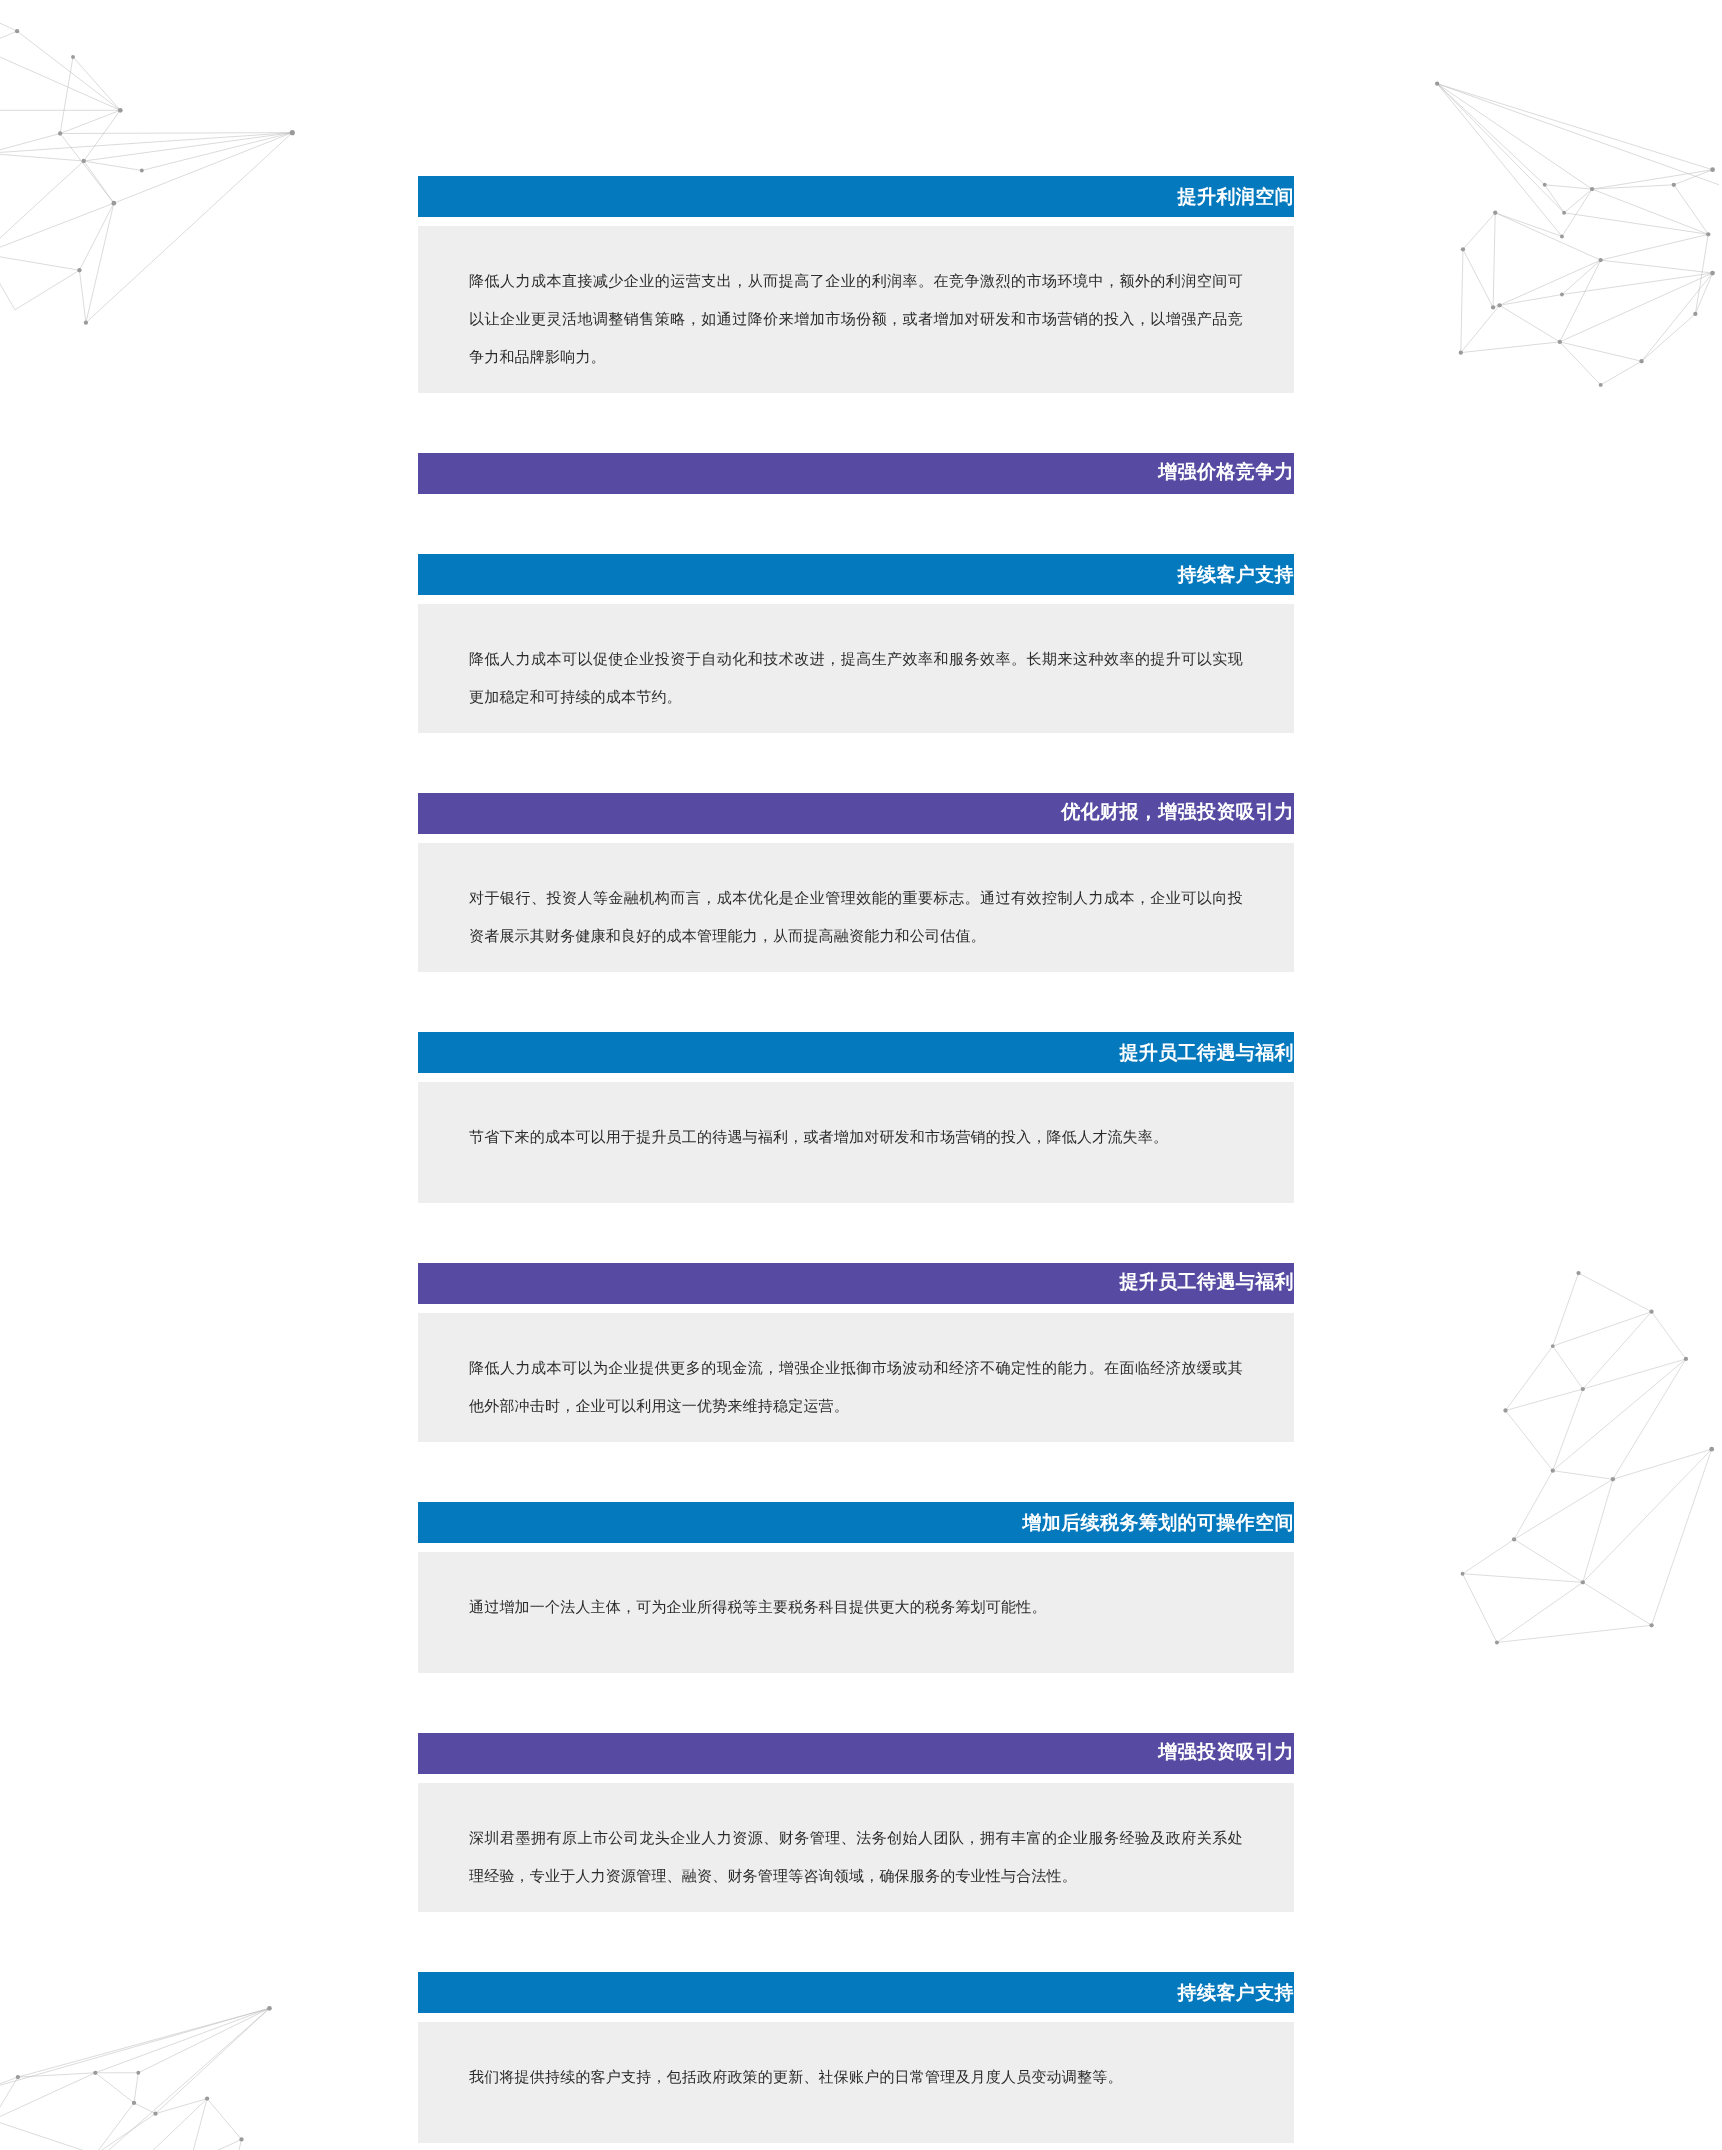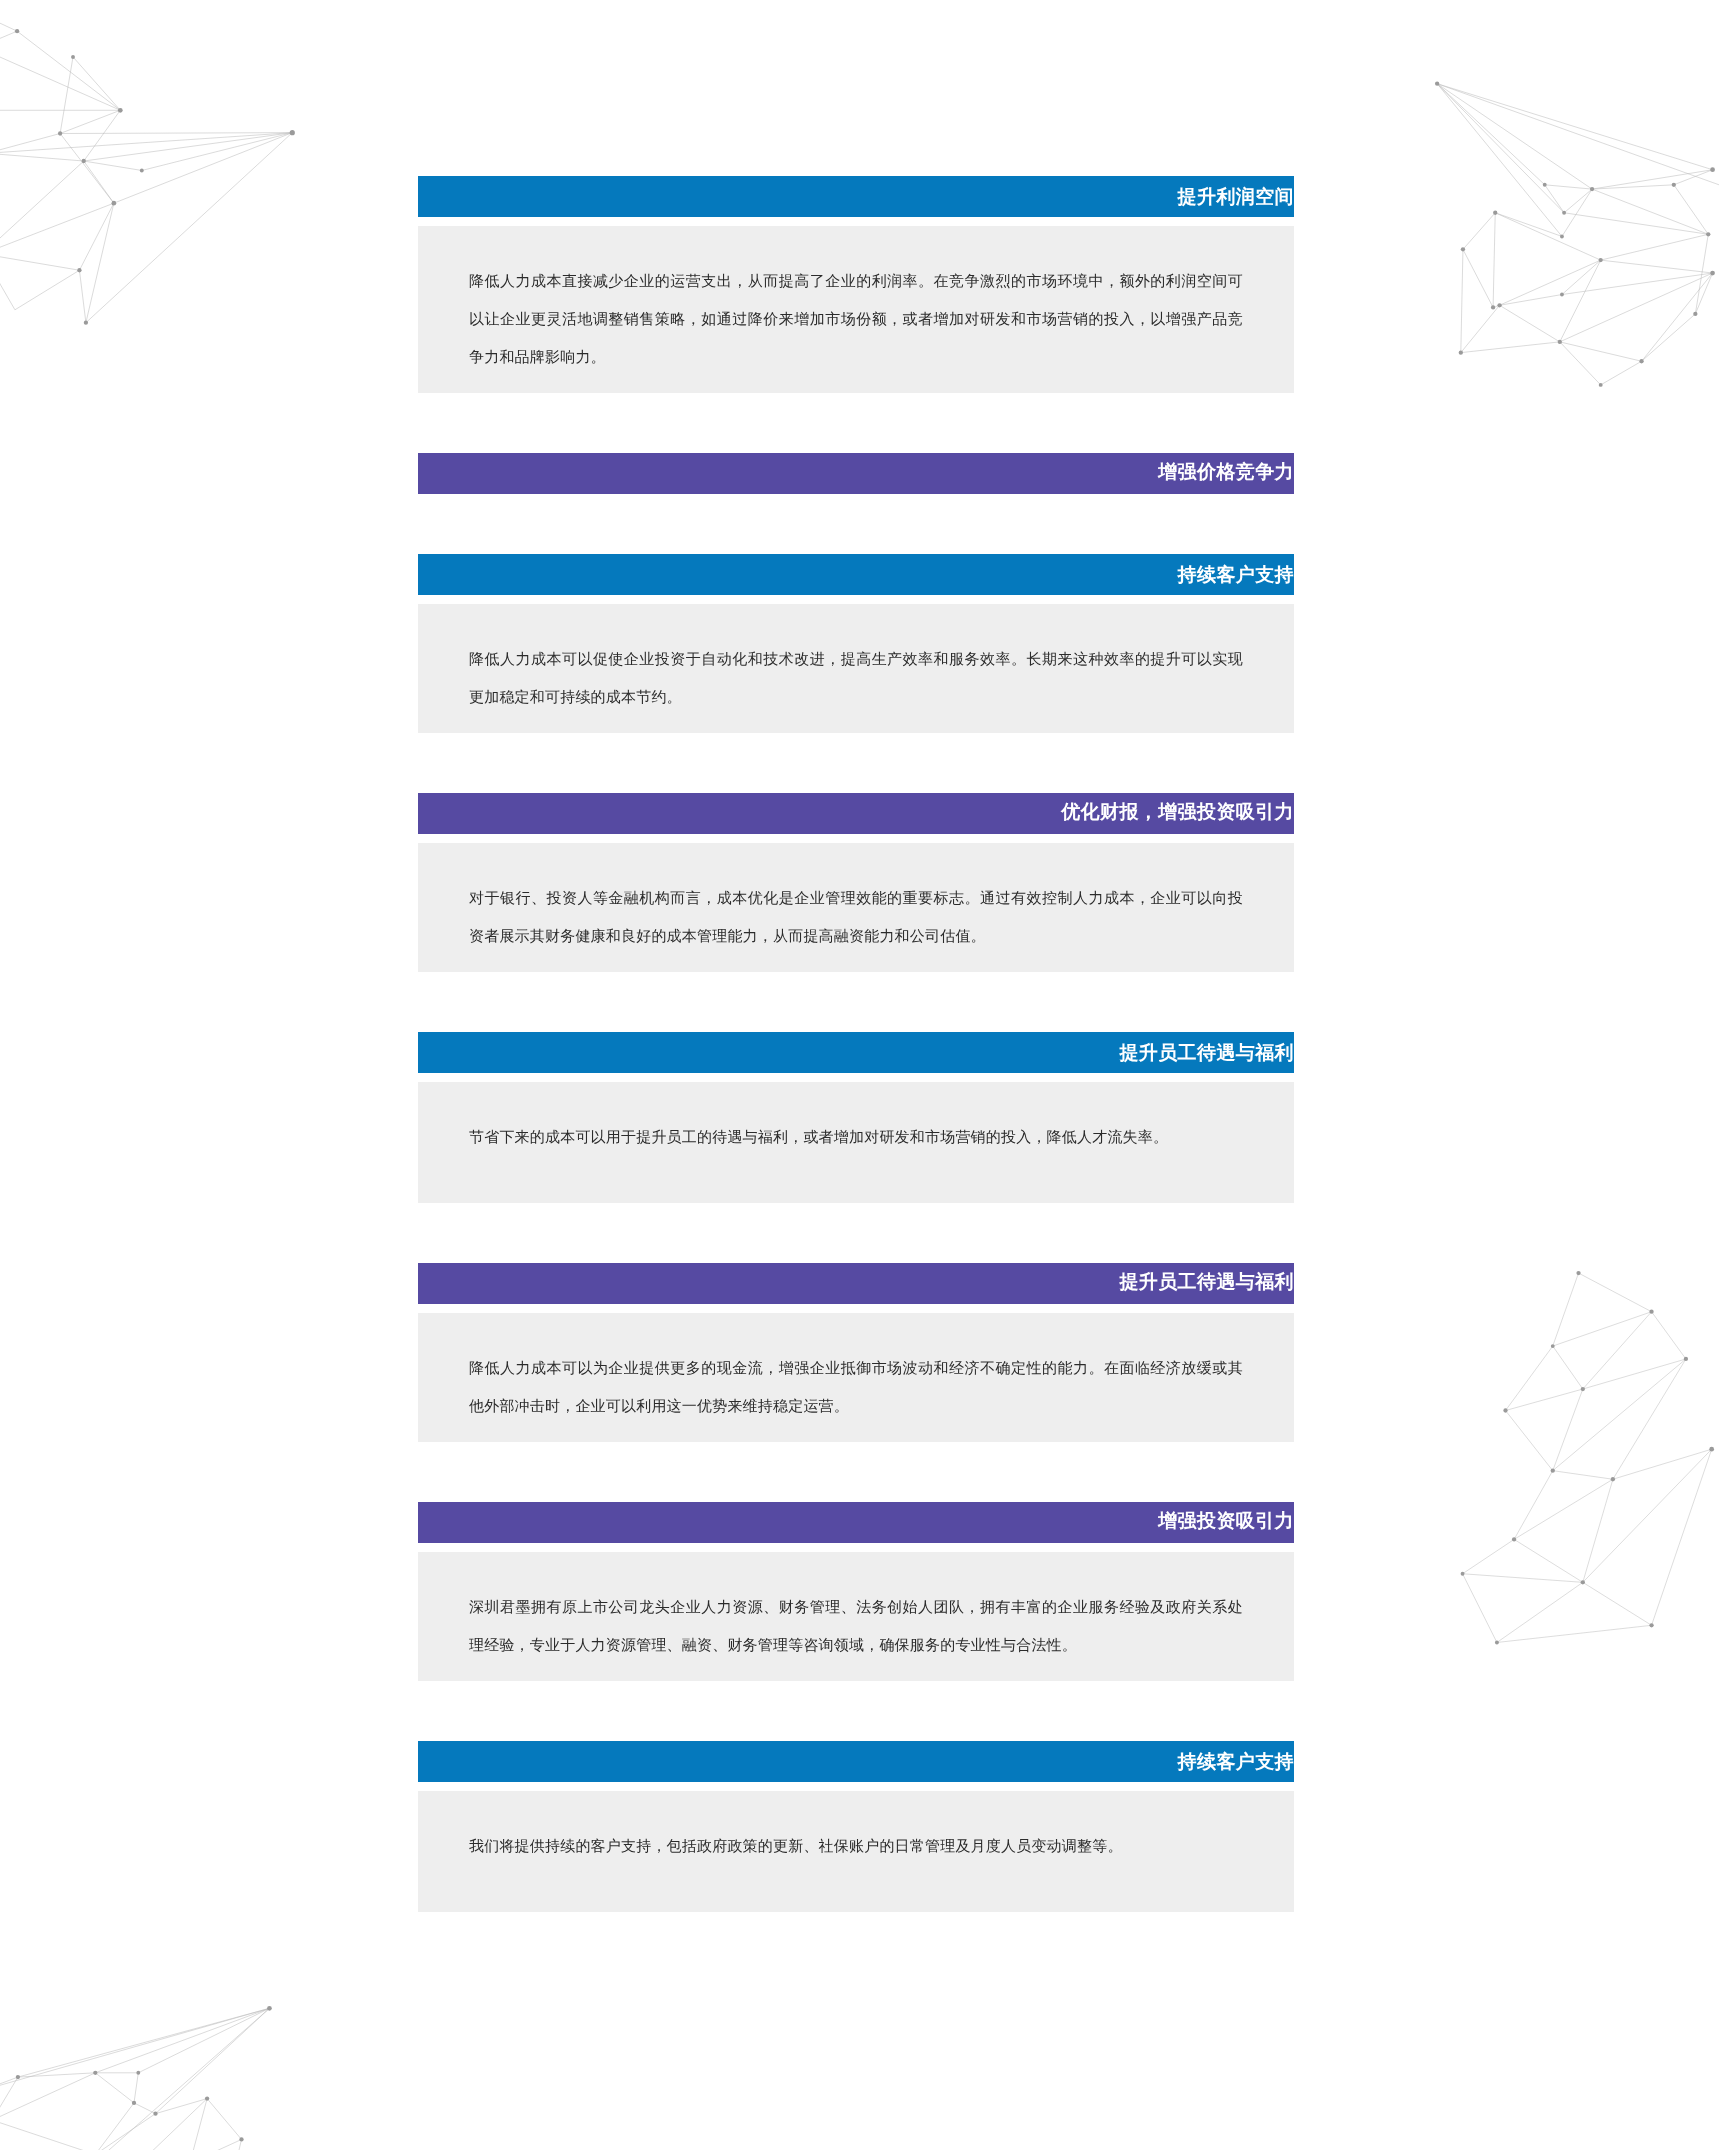--- a/index.html
+++ b/index.html
@@ -269,20 +269,28 @@
 
   <section class="card">
     <div class="card-header purple">
       <h2 class="card-title">提升员工待遇与福利</h2>
     </div>
     <div class="card-body">
       <p class="card-text">降低人力成本可以为企业提供更多的现金流，增强企业抵御市场波动和经济不确定性的能力。在面临经济放缓或其他外部冲击时，企业可以利用这一优势来维持稳定运营。</p>
     </div>
   </section>
 
+  <section class="card">
+    <div class="card-header blue">
+      <h2 class="card-title">增加后续税务筹划的可操作空间</h2>
+    </div>
+    <div class="card-body">
+      <p class="card-text">通过增加一个法人主体，可为企业所得税等主要税务科目提供更大的税务筹划可能性。</p>
+    </div>
+  </section>
 
   <section class="card">
     <div class="card-header purple">
       <h2 class="card-title">增强投资吸引力</h2>
     </div>
     <div class="card-body">
       <p class="card-text">深圳君墨拥有原上市公司龙头企业人力资源、财务管理、法务创始人团队，拥有丰富的企业服务经验及政府关系处理经验，专业于人力资源管理、融资、财务管理等咨询领域，确保服务的专业性与合法性。</p>
     </div>
   </section>
 

